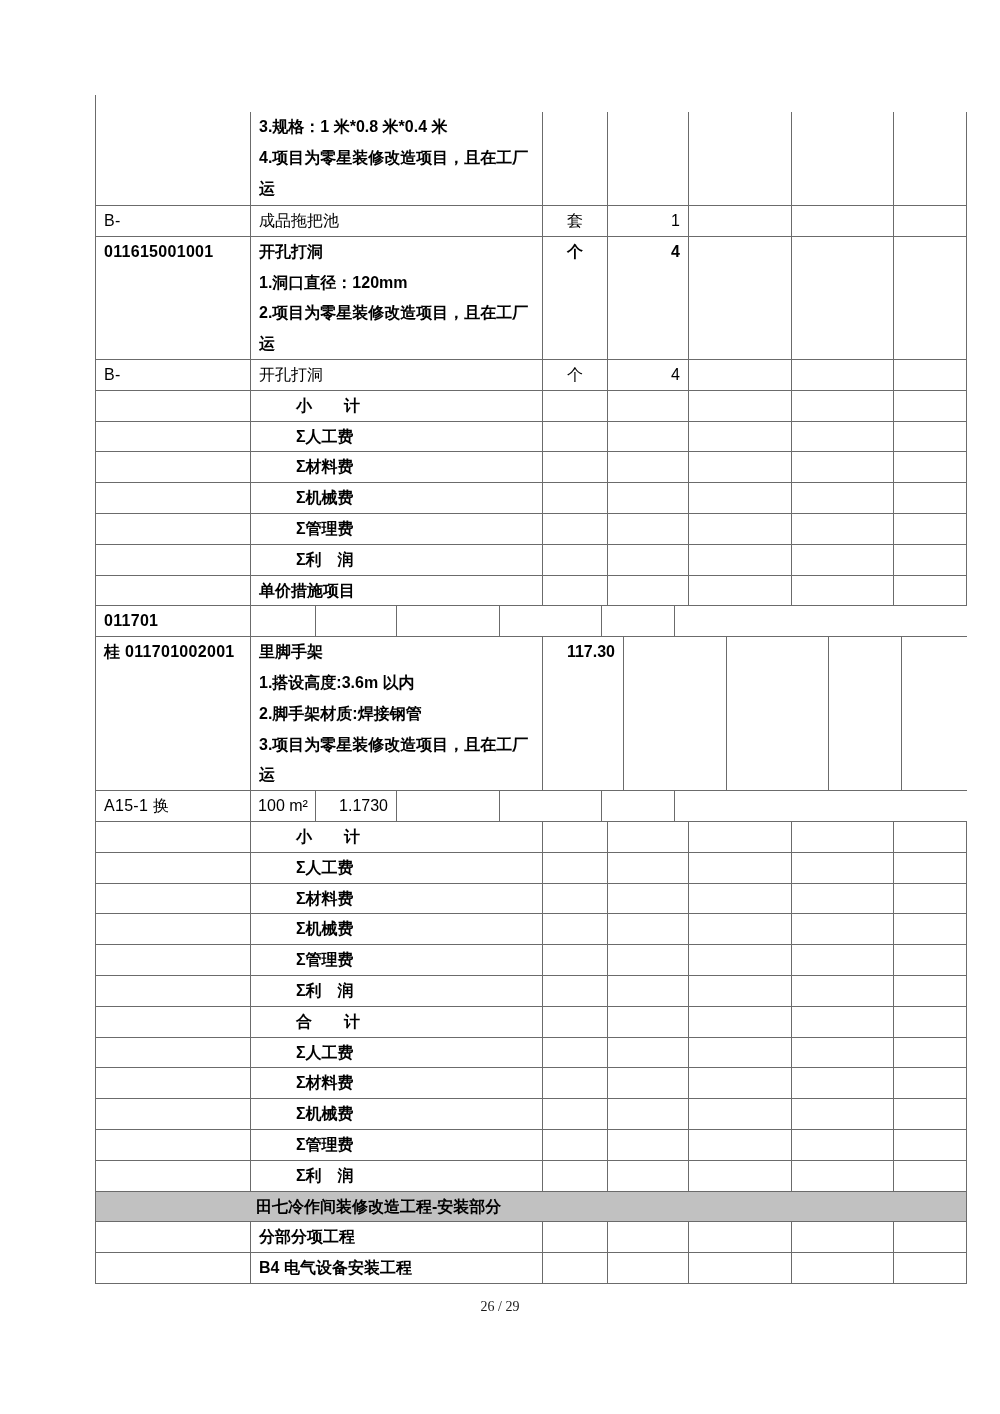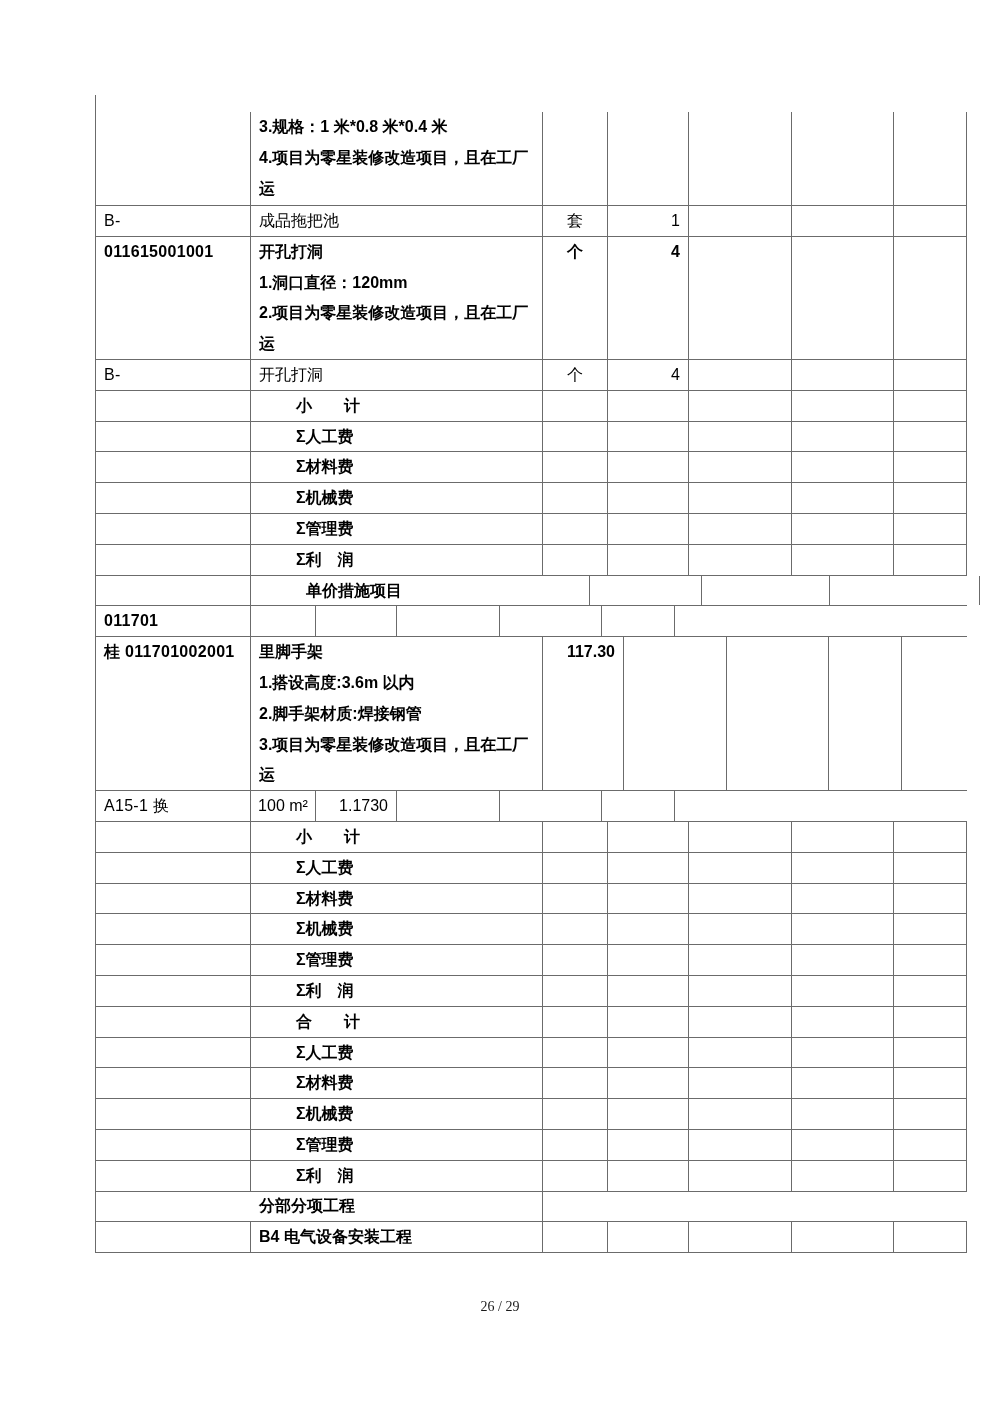--- a/index.html
+++ b/index.html
@@ -159,21 +159,21 @@
       </div>
       <div class="grid-row bold" style="height: 30.8px;">
         <div class="cell c-code"></div>
         <div class="cell c-desc indent">Σ利　润</div>
         <div class="cell c-unit"></div>
         <div class="cell c-qty"></div>
         <div class="cell c-e1"></div>
         <div class="cell c-e2"></div>
         <div class="cell c-e3"></div>
       </div>
-      <div class="grid-row bold" style="height: 30.8px; gap: 47px;">
+      <div class="grid-row bold" style="height: 30.8px;">
         <div class="cell c-code"></div>
         <div class="cell c-desc">单价措施项目</div>
         <div class="cell c-unit"></div>
         <div class="cell c-qty"></div>
         <div class="cell c-e1"></div>
         <div class="cell c-e2"></div>
         <div class="cell c-e3"></div>
       </div>
       <div class="grid-row bold" style="height: 30.8px;">
         <div class="cell c-code">011701</div>
@@ -304,21 +304,24 @@
       </div>
       <div class="grid-row bold" style="height: 30.8px;">
         <div class="cell c-code"></div>
         <div class="cell c-desc indent">Σ利　润</div>
         <div class="cell c-unit"></div>
         <div class="cell c-qty"></div>
         <div class="cell c-e1"></div>
         <div class="cell c-e2"></div>
         <div class="cell c-e3"></div>
       </div>
-      <div class="grid-row bold" style="height: 30.8px; align-items: center;">
+      <div class="grid-row bold" style="height: 30.8px;">
+        <div class="cell section-cell">田七冷作间装修改造工程-安装部分</div>
+      </div>
+      <div class="grid-row bold" style="height: 30.8px;">
         <div class="cell c-code"></div>
         <div class="cell c-desc">分部分项工程</div>
         <div class="cell c-unit"></div>
         <div class="cell c-qty"></div>
         <div class="cell c-e1"></div>
         <div class="cell c-e2"></div>
         <div class="cell c-e3"></div>
       </div>
       <div class="grid-row bold" style="height: 30.8px;">
         <div class="cell c-code"></div>

